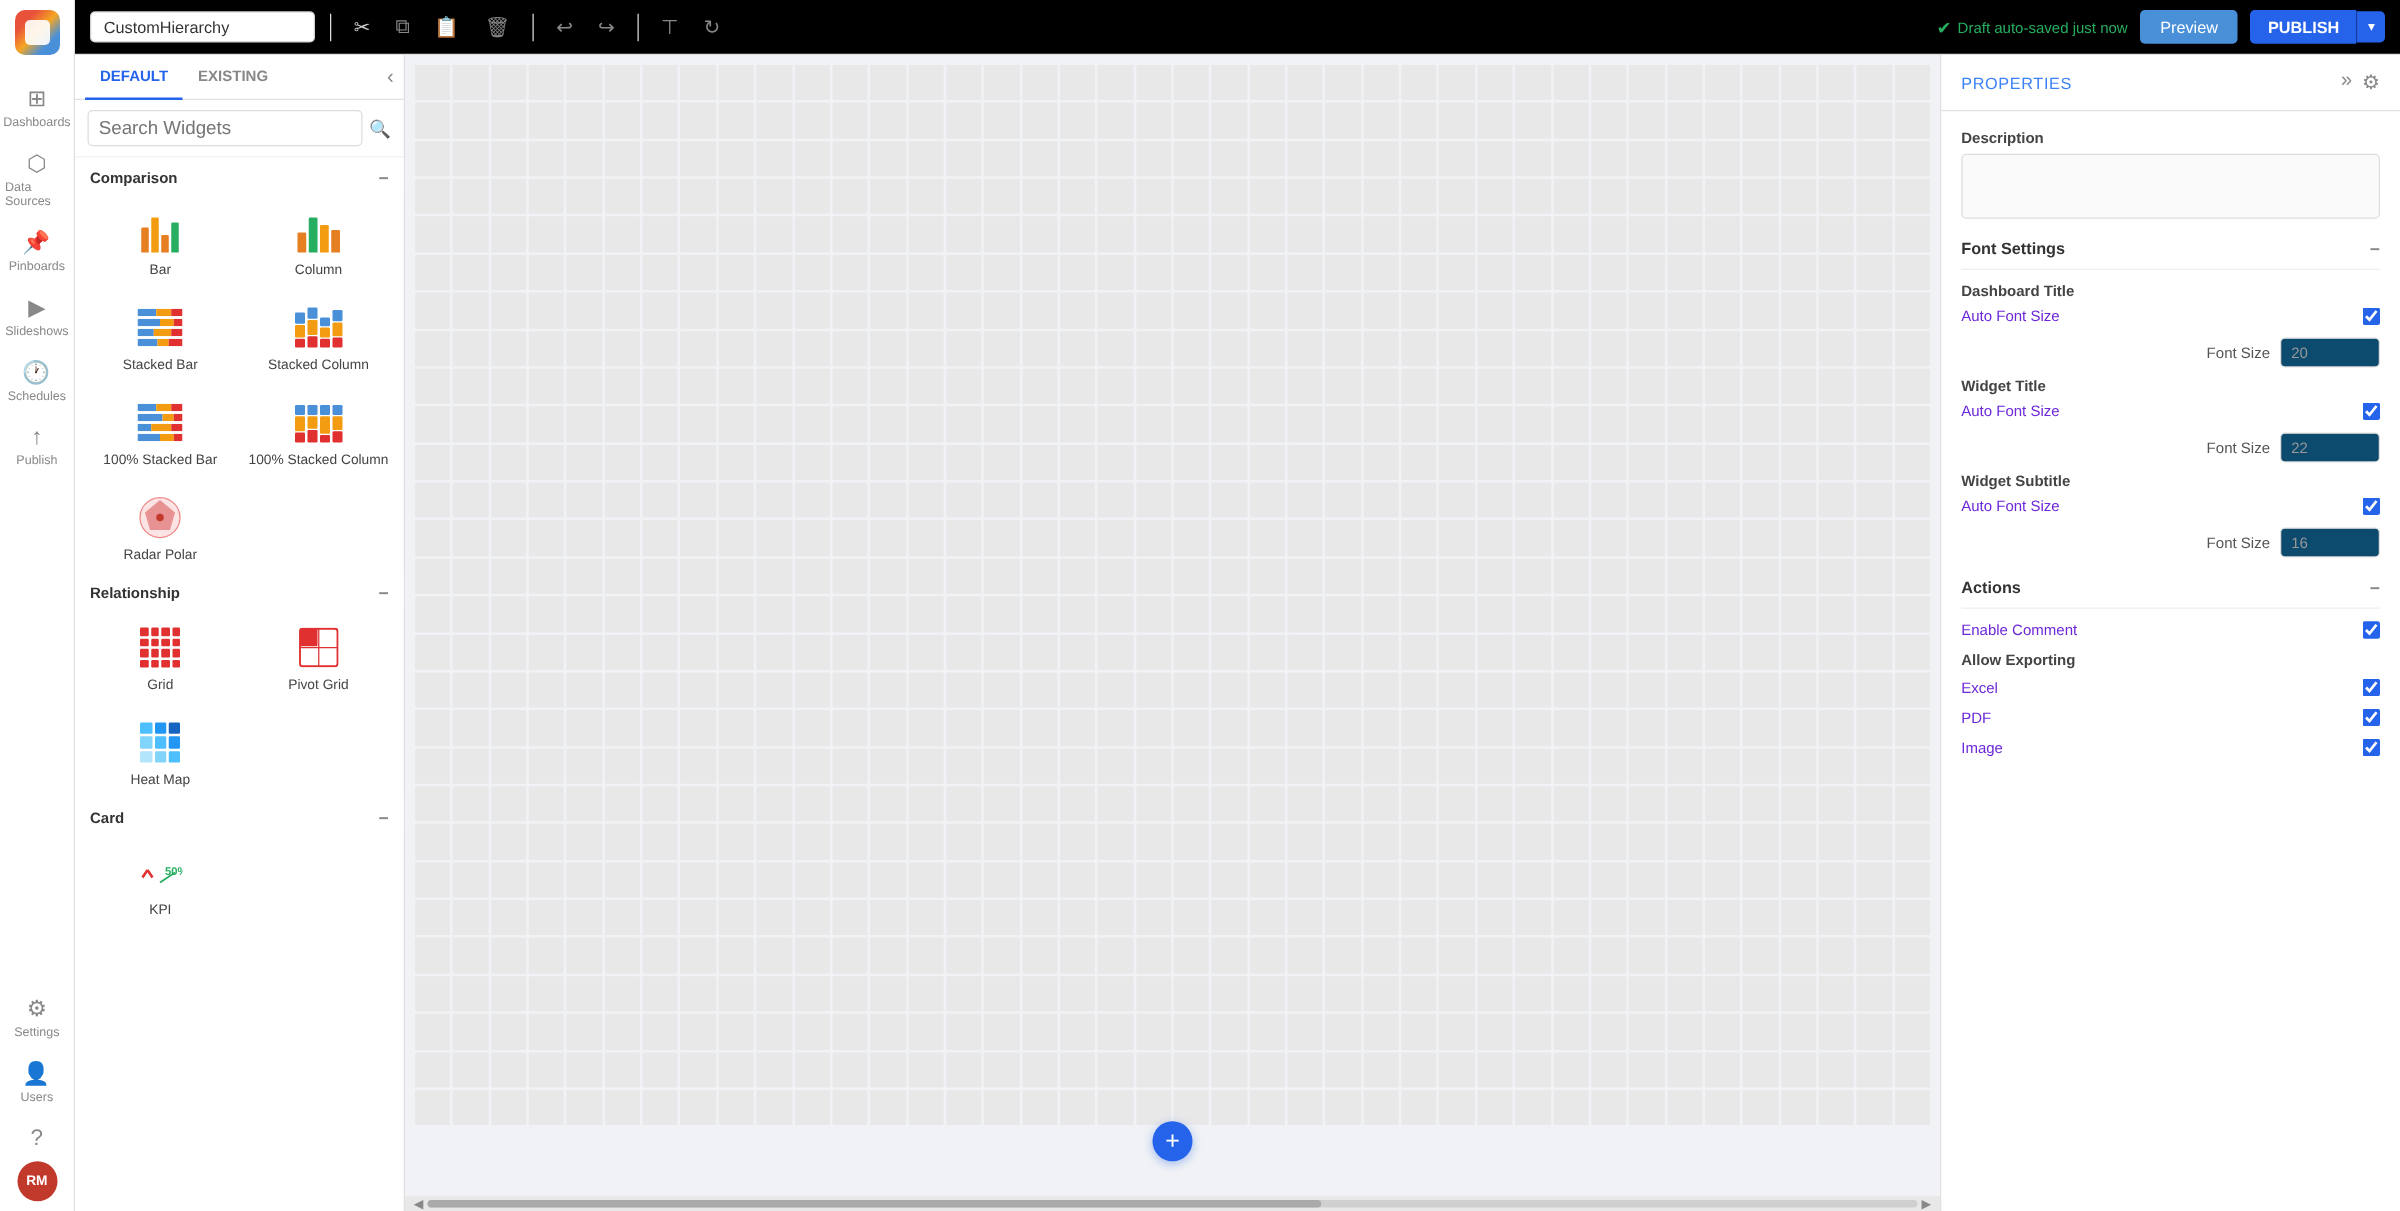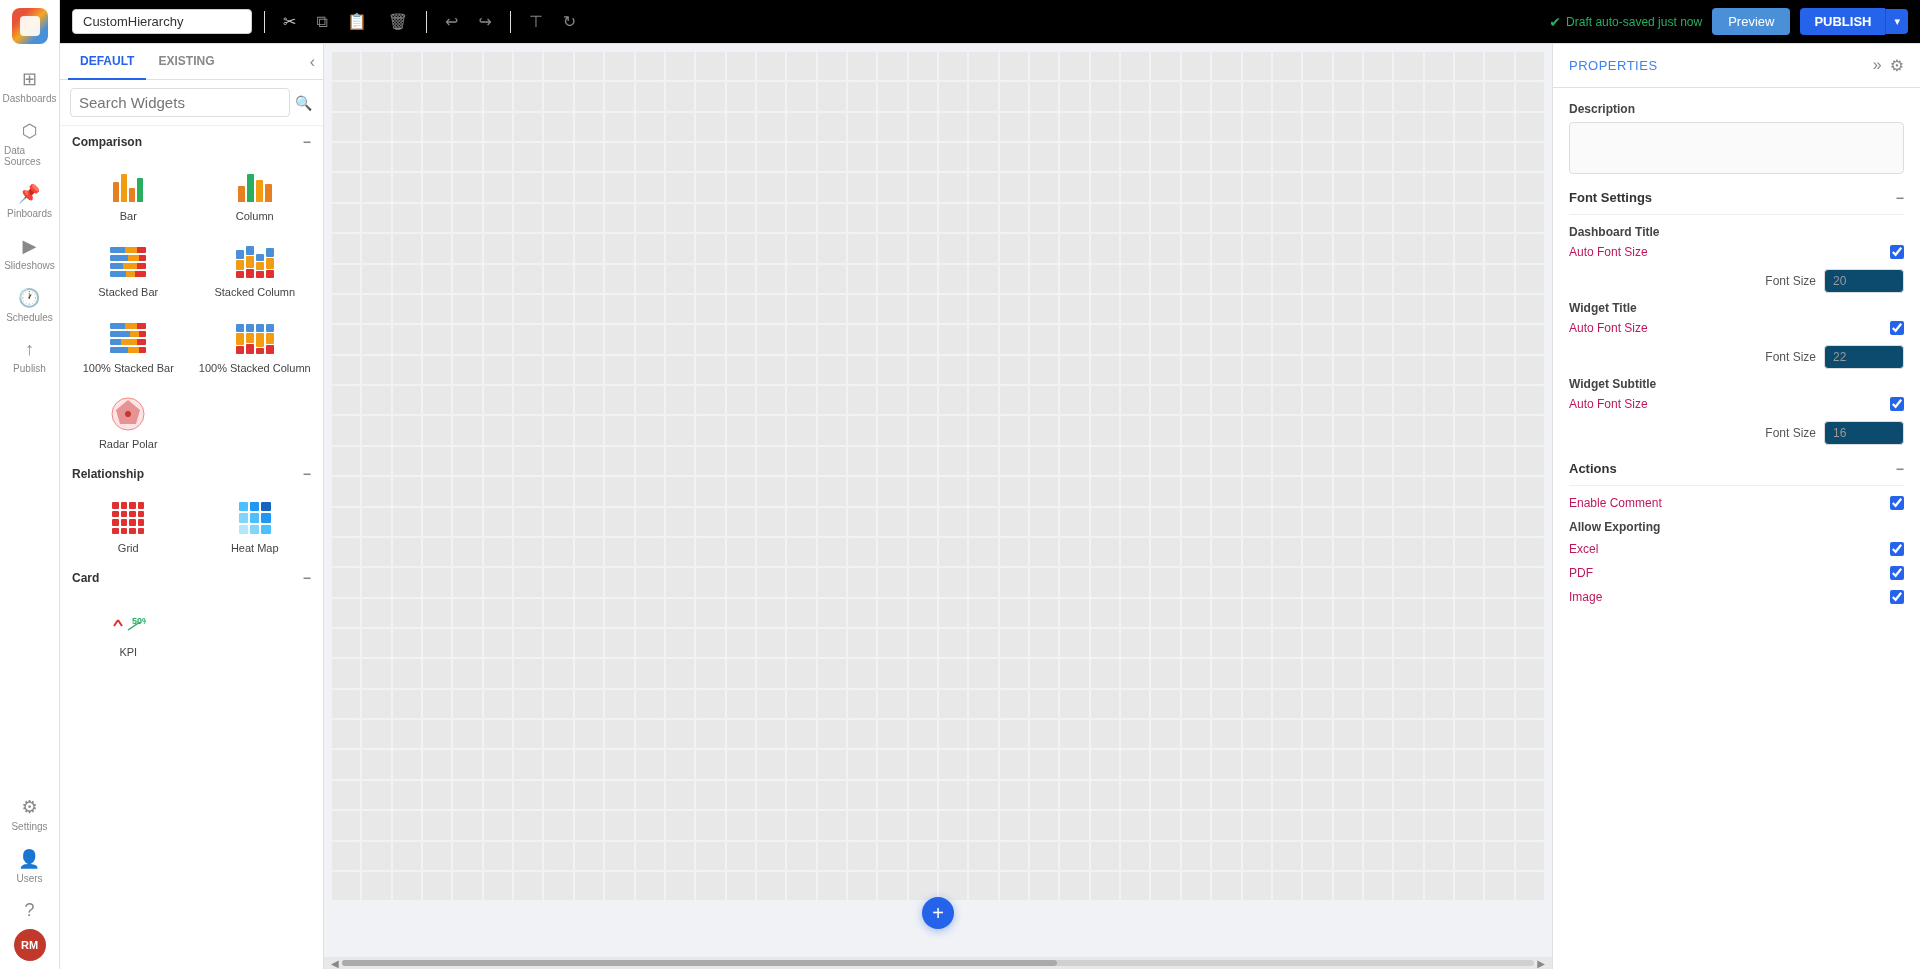--- a/index.html
+++ b/index.html
@@ -323,21 +323,21 @@
       display: flex; align-items: flex-start; justify-content: space-between;
       font-size: 13px; font-weight: 600; color: #333;
       border-bottom: 1px solid #eee; padding-bottom: 8px; margin-bottom: 10px;
     }
     .prop-collapse-btn { color: #888; cursor: pointer; font-size: 14px; }
     .prop-row {
       display: flex; align-items: center; justify-content: space-between;
       margin-bottom: 10px;
     }
     .prop-row-label {
-      font-size: 12px; color: #be185d;
+      font-size: 12px; color: #6d28d9;
     }
     .prop-row-control {
       display: flex; align-items: center; gap: 6px;
     }
     .prop-checkbox {
       width: 14px; height: 14px;
       accent-color: #2563eb;
     }
     .prop-input {
       border: 1px solid #ddd; border-radius: 4px;
@@ -627,20 +627,31 @@
                   <span></span>
                 <span></span>
                   <span></span>
                   <span></span>
                   <span></span>
               </div>
             </div>
             <span>Grid</span>
           </div>
 
+          <div class="widget-item">
+            <div class="widget-icon-container">
+              <svg width="32" height="32" viewBox="0 0 32 32">
+                <rect x="1" y="1" width="30" height="30" rx="2" fill="white" stroke="#e03030" stroke-width="1.5"></rect>
+                <rect x="1" y="1" width="14" height="14" rx="1" fill="#e03030"></rect>
+                <line x1="16" y1="1" x2="16" y2="31" stroke="#e03030" stroke-width="1"></line>
+                <line x1="1" y1="16" x2="31" y2="16" stroke="#e03030" stroke-width="1"></line>
+              </svg>
+            </div>
+            <span>Pivot Grid</span>
+          </div>
 
 
           <div class="widget-item">
             <div class="widget-icon-container">
               <div class="icon-heatmap">
                 <span style="background:#4dbfff;"></span>
                 <span style="background:#2196f3;"></span>
                 <span style="background:#1565c0;"></span>
                 <span style="background:#81d4fa;"></span>
                 <span style="background:#4dbfff;"></span>

